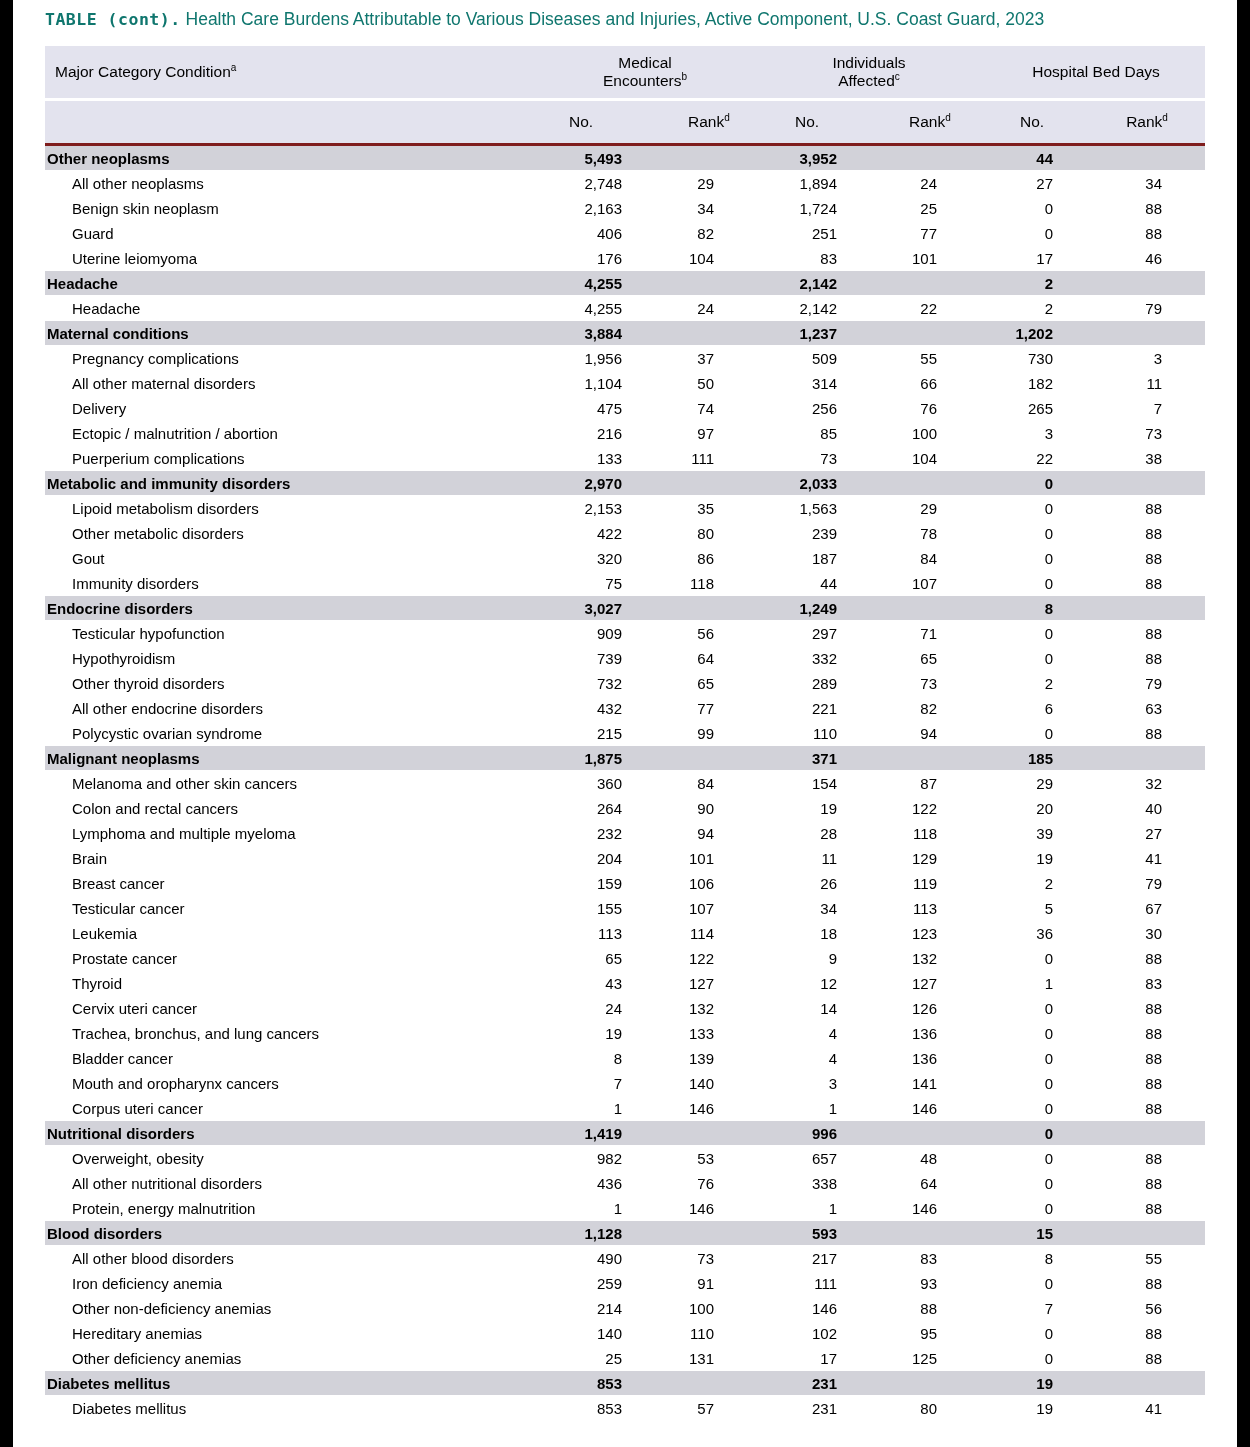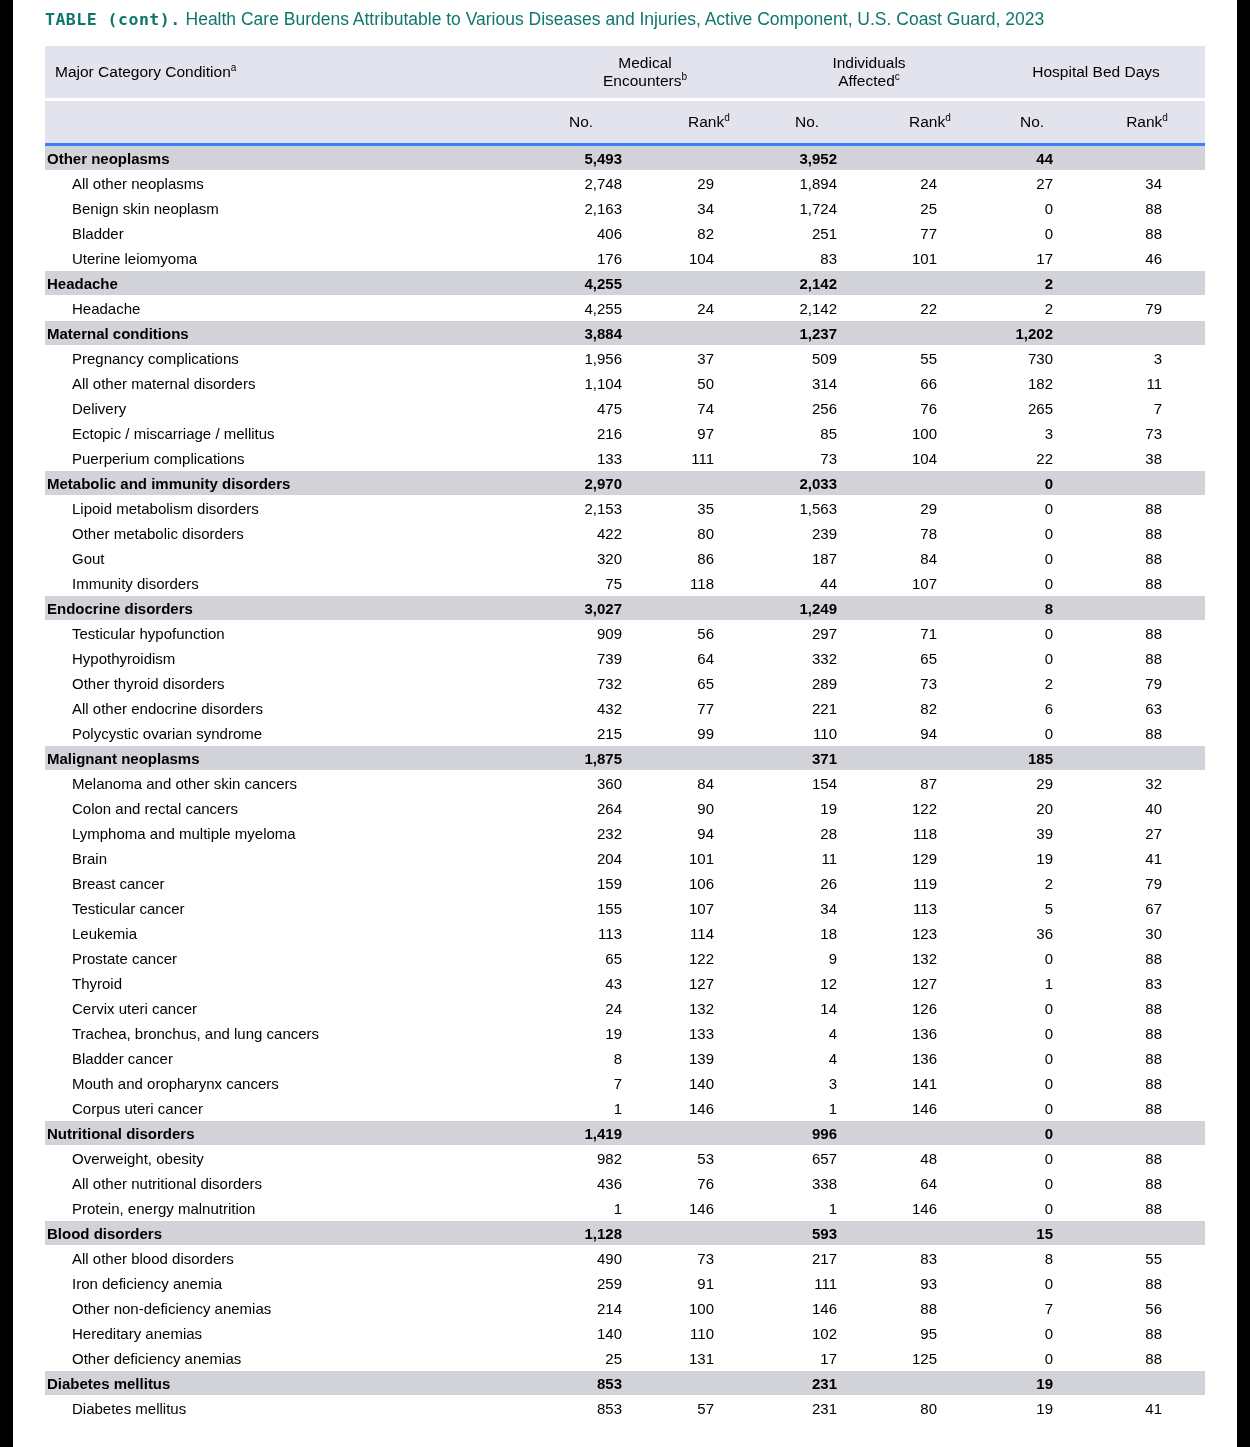--- a/index.html
+++ b/index.html
@@ -32,21 +32,21 @@
   col.c3{width:123px;}
   col.c4{width:100px;}
   col.c5{width:116px;}
   col.c6{width:144px;}
 
   thead th{
     background:#e3e3ee;font-weight:normal;text-align:center;
     padding:8px;vertical-align:middle;font-size:15.5px;margin-top:12px;
   }
   tr.group-hdr th{height:30px;border-bottom:3px solid #ffffff;}
-  tr.sub-hdr th{height:26px;border-bottom:3px solid #3b82f6;}
+  tr.sub-hdr th{height:26px;border-bottom:3px solid #7f1d1d;}
   th.name-h{text-align:left;padding-left:10px;}
   th.g-me{padding-left:36px;}
   th.g-ia{padding-left:79px;}
   th.g-hbd{padding-left:50px;}
   th.h-no1{padding-left:0;}
   th.h-rk1{padding-left:58px;}
   th.h-no2{padding-left:55px;}
   th.h-rk2{padding-left:64px;}
   th.h-no3{padding-left:66px;}
   th.h-rk3{padding-left:36px;}
@@ -124,21 +124,21 @@
       <tr class="data-row">
         <td class="name sub">Benign skin neoplasm</td>
         <td class="num">2,163</td>
         <td class="num">34</td>
         <td class="num">1,724</td>
         <td class="num">25</td>
         <td class="num">0</td>
         <td class="num last">88</td>
       </tr>
       <tr class="data-row">
-        <td class="name sub">Bladder</td>
+        <td class="name sub">Guard</td>
         <td class="num">406</td>
         <td class="num">82</td>
         <td class="num">251</td>
         <td class="num">77</td>
         <td class="num">0</td>
         <td class="num last">88</td>
       </tr>
       <tr class="data-row">
         <td class="name sub">Uterine leiomyoma</td>
         <td class="num">176</td>
@@ -196,21 +196,21 @@
       <tr class="data-row">
         <td class="name sub">Delivery</td>
         <td class="num">475</td>
         <td class="num">74</td>
         <td class="num">256</td>
         <td class="num">76</td>
         <td class="num">265</td>
         <td class="num last">7</td>
       </tr>
       <tr class="data-row">
-        <td class="name sub">Ectopic / miscarriage / mellitus</td>
+        <td class="name sub">Ectopic / malnutrition / abortion</td>
         <td class="num">216</td>
         <td class="num">97</td>
         <td class="num">85</td>
         <td class="num">100</td>
         <td class="num">3</td>
         <td class="num last">73</td>
       </tr>
       <tr class="data-row">
         <td class="name sub">Puerperium complications</td>
         <td class="num">133</td>

